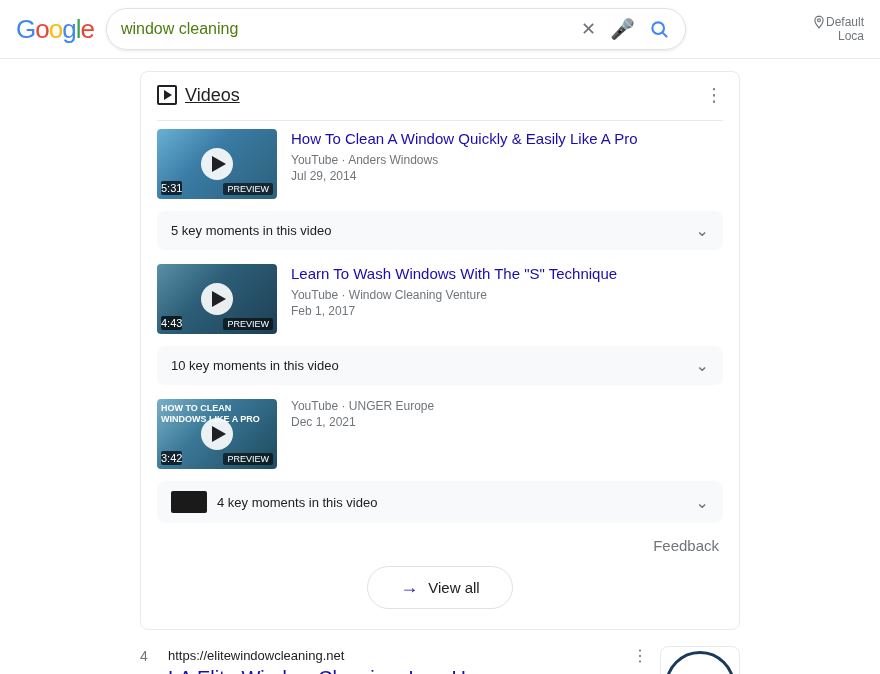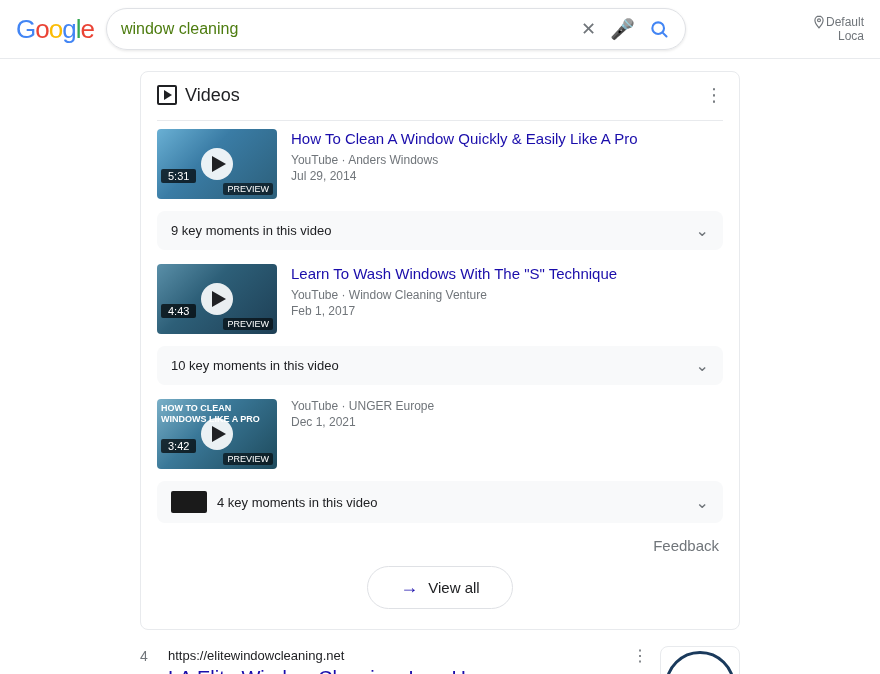--- a/index.html
+++ b/index.html
@@ -132,20 +132,21 @@
       height: 0;
       border-top: 5px solid transparent;
       border-bottom: 5px solid transparent;
       border-left: 8px solid #202124;
       margin-left: 2px;
     }
     .videos-title {
       font-size: 18px;
       font-weight: 400;
       color: #202124;
+      text-decoration: underline;
     }
     .more-dots {
       color: #70757a;
       cursor: pointer;
       font-size: 18px;
     }
 
     
     .video-item {
       display: flex;
@@ -198,26 +199,26 @@
       content: '';
       width: 0;
       height: 0;
       border-top: 8px solid transparent;
       border-bottom: 8px solid transparent;
       border-left: 14px solid #202124;
       margin-left: 3px;
     }
     .thumb-duration {
       position: absolute;
-      bottom: 16px;
+      bottom: 4px;
       left: 4px;
       background: rgba(0,0,0,0.7);
       color: white;
       font-size: 11px;
-      padding: 1px 7px;
+      padding: 1px 0;
       border-radius: 2px;
     }
     .thumb-preview {
       position: absolute;
       bottom: 4px;
       right: 4px;
       background: rgba(0,0,0,0.6);
       color: white;
       font-size: 9px;
       padding: 1px 4px;
@@ -456,21 +457,21 @@
       </div>
       <div class="video-info">
         <a class="video-title">How To Clean A Window Quickly &amp; Easily Like A Pro</a>
         <div class="video-meta">YouTube · Anders Windows</div>
         <div class="video-date">Jul 29, 2014</div>
       </div>
     </div>
 
     <div class="key-moments">
       <div class="key-moments-left">
-        <span class="key-moments-text">9 key moments in this video</span>
+        <span class="key-moments-text">5 key moments in this video</span>
       </div>
       <span class="chevron-down">⌄</span>
     </div>
 
     <div class="video-item">
       <div class="video-thumb">
         <div class="thumb-bg thumb-2"></div>
         <div class="play-btn"></div>
         <div class="thumb-duration">4:43</div>
         <div class="thumb-preview">PREVIEW</div>

